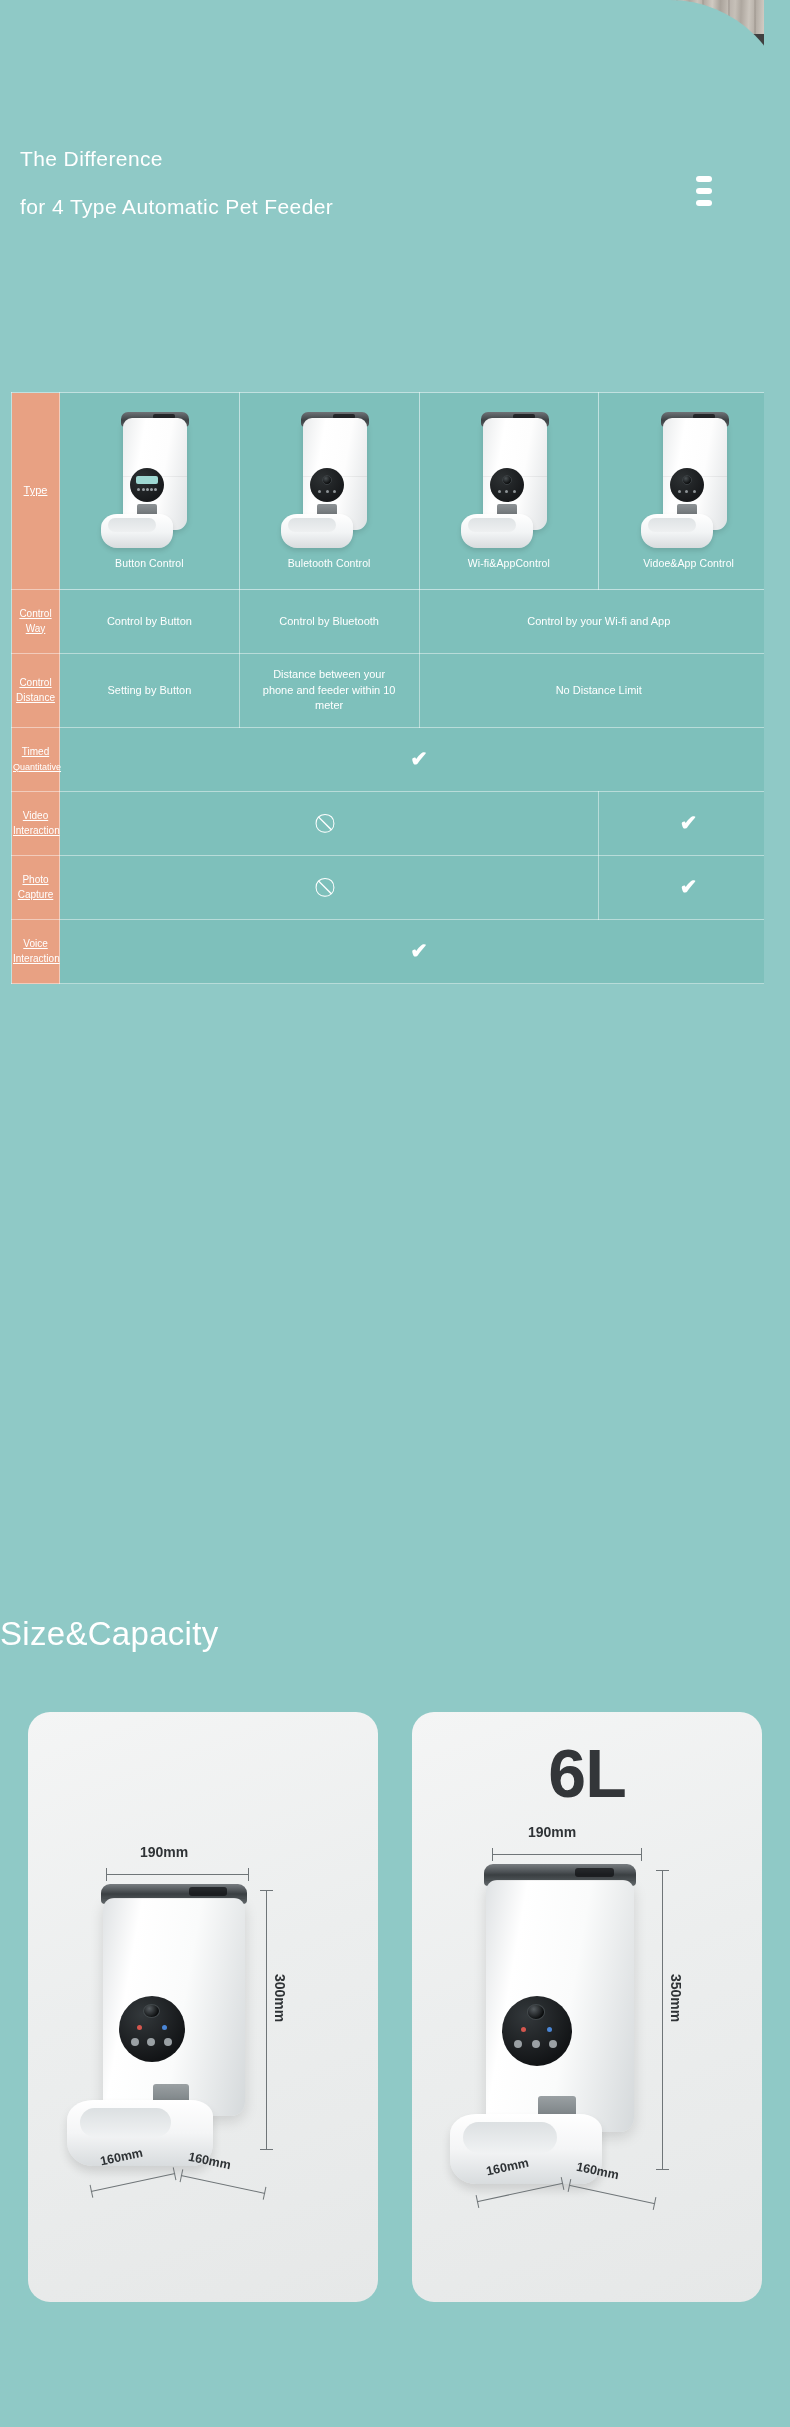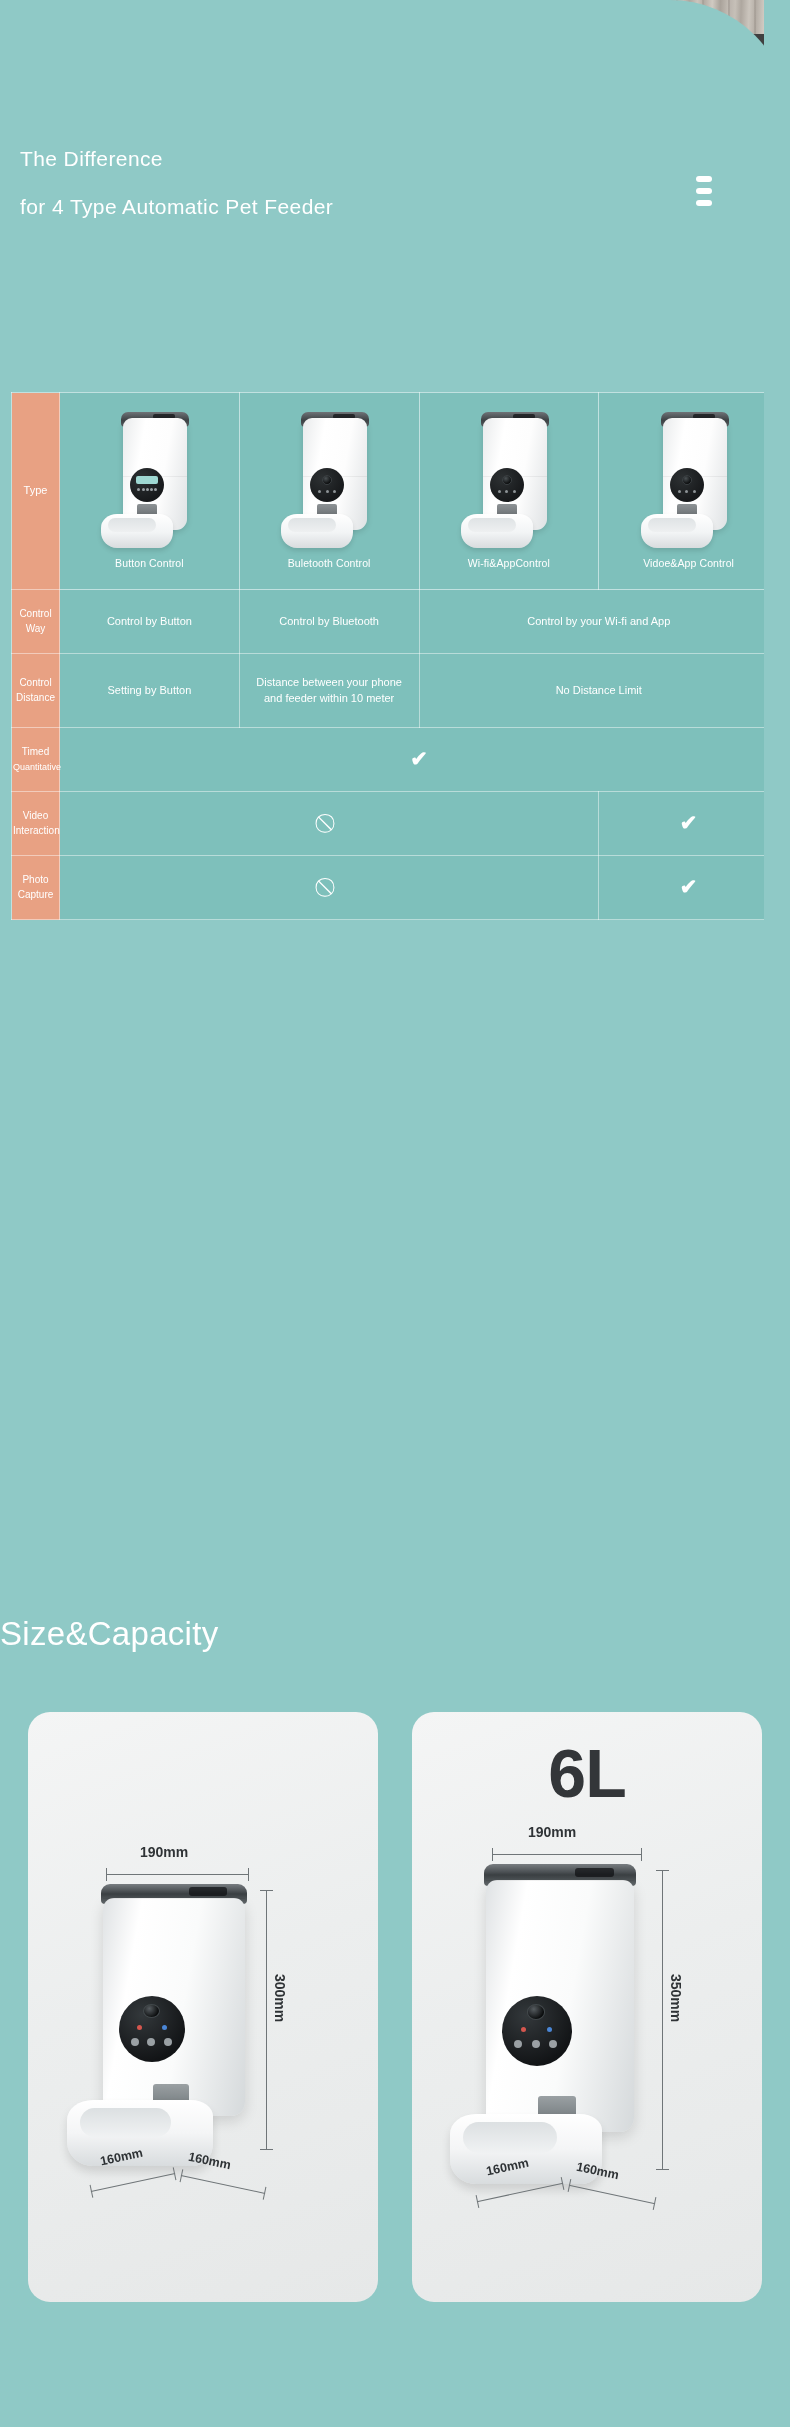--- a/index.html
+++ b/index.html
@@ -86,28 +86,29 @@
     table-layout: fixed;
   }
   .compare-table td {
     border: 1px solid rgba(255,255,255,.45);
     color: #ffffff;
     text-align: center;
     vertical-align: middle;
     background: #7ec0bb;
     font-size: 11px;
     line-height: 1.45;
-    padding: 4px 11px;
+    padding: 4px 19px;
   }
   .compare-table td.rowlabel {
     background: #e8a183;
     width: 48px;
     font-size: 10px;
     line-height: 1.45;
     padding: 4px 1px;
+    text-decoration: underline;
   }
   .compare-table td.rowlabel.big { font-size: 11px; }
 
   
   .type-cell { height: 196px; padding: 0 !important; position: relative; }
   .prod-wrap {
     position: relative;
     width: 100%; height: 196px;
     display: flex; flex-direction: column;
     align-items: center; justify-content: center;
@@ -503,20 +504,29 @@
           <span>Capture</span>
         </td>
         <td class="feat-cell" colspan="3">
           <span class="mark-ban">⃠</span>
         </td>
         <td class="feat-cell">
           <span class="mark-check">✔</span>
         </td>
       </tr>
 
+      <tr>
+        <td class="rowlabel">
+          <span>Voice</span><br>
+          <span>Interaction</span>
+        </td>
+        <td class="feat-cell" colspan="4">
+          <span class="mark-check">✔</span>
+        </td>
+      </tr>
 
     </tbody>
   </table>
 
   <div class="size-heading">Size&amp;Capacity</div>
 
   <div class="size-cards">
 
     <div class="size-card">
 

